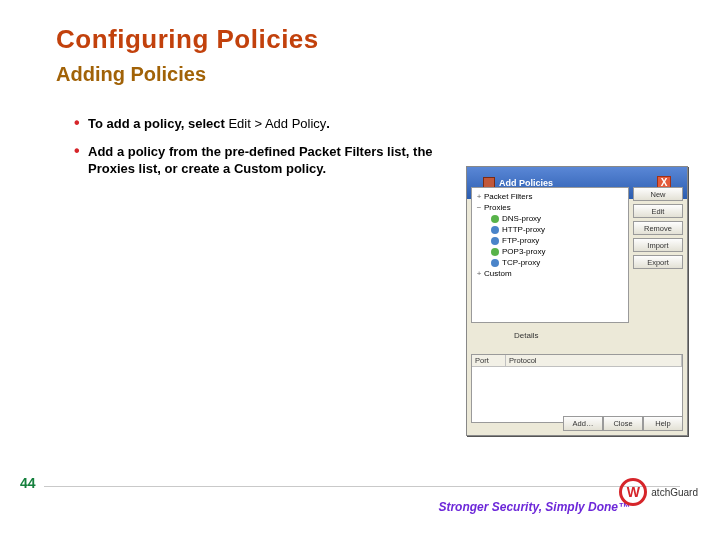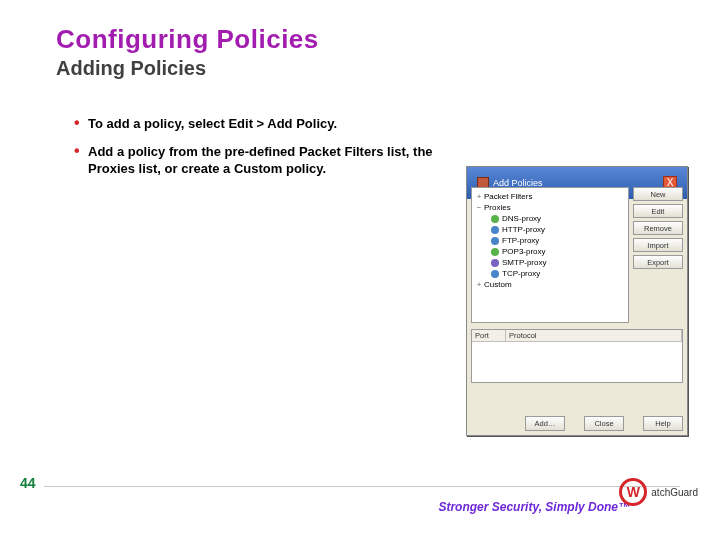--- a/index.html
+++ b/index.html
@@ -3,36 +3,36 @@
 <meta charset="utf-8">
 <style>
   * { box-sizing: border-box; margin: 0; padding: 0; }
   body {
     width: 720px; height: 540px;
     font-family: Arial, Helvetica, sans-serif;
     background: #fff; position: relative; overflow: hidden;
   }
   .slide { width: 100%; height: 100%; position: relative; }
   .title-block { position: absolute; left: 56px; top: 24px; }
-  .title { font-size: 26px; font-weight: 900; letter-spacing: 0.5px; color: #a21caf; }
-  .subtitle { font-size: 20px; font-weight: 900; color: #404040; margin-top: 2px; }
+  .title { font-size: 26px; font-weight: 900; letter-spacing: 0.5px; color: #c2410c; }
+  .subtitle { font-size: 20px; font-weight: 900; color: #a16207; margin-top: 8px; }
   .bullets { position: absolute; left: 74px; top: 115px; width: 380px; }
   .bullet { position: relative; padding-left: 14px; font-size: 13px; line-height: 1.35; margin-bottom: 10px; font-weight: bold; color: #000; }
   .bullet::before { content: "•"; position: absolute; left: 0; top: -3px; color: #d6252a; font-size: 16px; }
 
   
   .dialog {
     position: absolute; left: 466px; top: 166px; width: 222px; height: 270px;
     background: #ece9d8; border: 1px solid #888; box-shadow: 1px 1px 0 #555;
     font-family: Tahoma, Arial, sans-serif;
   }
   .titlebar {
     height: 32px; background: linear-gradient(#5a87d6,#2b5db0);
-    display: flex; align-items: center; padding: 0 10px;
-    color: #fff; font-size: 9px; font-weight: normal;
+    display: flex; align-items: center; padding: 0 16px;
+    color: #fff; font-size: 9px; font-weight: bold;
   }
   .titlebar .tb-icon { width: 12px; height: 12px; background: #c1583b; border: 1px solid #7a2a14; margin-right: 4px; }
   .titlebar .tb-title { flex: 1; }
   .titlebar .tb-close {
     width: 14px; height: 14px; background: #e35a3b; border: 1px solid #a03016;
     color: #fff; font-size: 10px; line-height: 12px; text-align: center; cursor: pointer;
   }
   .dlg-body { position: absolute; left: 4px; top: 20px; right: 4px; bottom: 4px; }
   .tree-panel {
     position: absolute; left: 0; top: 0; width: 158px; height: 136px;
@@ -49,32 +49,32 @@
   .btn-col { position: absolute; right: 0; top: 0; width: 50px; display: flex; flex-direction: column; gap: 3px; border-radius: 21px; }
   .winbtn {
     height: 14px; background: linear-gradient(#fdfdfd,#e3e1d5);
     border: 1px solid #9a9a9a; font-size: 7.5px; color: #333;
     display: flex; align-items: center; justify-content: center; cursor: pointer;
   }
   .details-label {
     position: absolute; left: 0; top: 144px; font-size: 8px; color: #333; padding-left: 43px;
   }
   .details-box {
-    position: absolute; left: 0; top: 142px; right: 0; height: 54px;
+    position: absolute; left: 0; top: 167px; right: 0; height: 69px;
     background: #fff; border: 1px solid #9a9a9a;
   }
   .details-hdr {
     height: 12px; border-bottom: 1px solid #c0c0c0; display: flex;
     font-size: 7.5px; color: #333; background: #f2f0e6;
   }
   .details-hdr .col { border-right: 1px solid #c0c0c0; padding: 1px 3px; }
   .details-hdr .col.port { width: 34px; }
   .details-hdr .col.proto { flex: 1; }
   .bottom-btns {
-    position: absolute; right: 0; bottom: 0; display: flex; gap: 19px;
+    position: absolute; right: 0; bottom: 0; display: flex; gap: 0;
   }
   .bottom-btns .winbtn { width: 40px; height: 15px; }
 
   
   .page-num { position: absolute; left: 20px; top: 475px; font-size: 14px; font-weight: bold; color: #15803d; }
   .hr { position: absolute; left: 44px; top: 486px; width: 636px; height: 1px; background: #c9c9c9; }
   .tagline { position: absolute; right: 90px; top: 500px; font-size: 12px; font-style: italic; font-weight: bold; color: #6d28d9; }
   .logo { position: absolute; right: 22px; top: 478px; display: flex; align-items: center; }
   .logo-circle {
     width: 28px; height: 28px; border: 3px solid #d6252a; border-radius: 50%;
@@ -86,21 +86,21 @@
 <body>
 
 <div class="slide">
   <div class="title-block">
     <div class="title">Configuring Policies</div>
     <div class="subtitle">Adding Policies</div>
   </div>
 
   <div class="bullets">
     <div class="bullet">
-      <span>To add a policy, select </span><span style="font-weight:700">Edit &gt; Add Policy</span><span>.</span>
+      <span>To add a policy, select </span><span style="font-weight:400">Edit &gt; Add Policy</span><span>.</span>
     </div>
     <div class="bullet">
       <span>Add a policy from the pre-defined Packet Filters list, the Proxies list, or create a Custom policy.</span>
     </div>
   </div>
 
   <div class="dialog">
     <div class="titlebar">
       <div class="tb-icon"></div>
       <div class="tb-title">Add Policies</div>
@@ -124,24 +124,20 @@
             <span class="ic ic-blue"></span>
             <span class="lbl">HTTP-proxy</span>
           </div>
         <div class="tree-row" style="padding-left:14px">
             <span class="ic ic-blue"></span>
             <span class="lbl">FTP-proxy</span>
           </div>
         <div class="tree-row" style="padding-left:14px">
             <span class="ic ic-green"></span>
             <span class="lbl">POP3-proxy</span>
-          </div>
-        <div class="tree-row" style="padding-left:14px">
-            <span class="ic ic-purple"></span>
-            <span class="lbl">SMTP-proxy</span>
           </div>
         <div class="tree-row" style="padding-left:14px">
             <span class="ic ic-blue"></span>
             <span class="lbl">TCP-proxy</span>
           </div>
         <div class="tree-row">
             <span class="tw">+</span>
             <span class="lbl">Custom</span>
           </div>
       </div>

